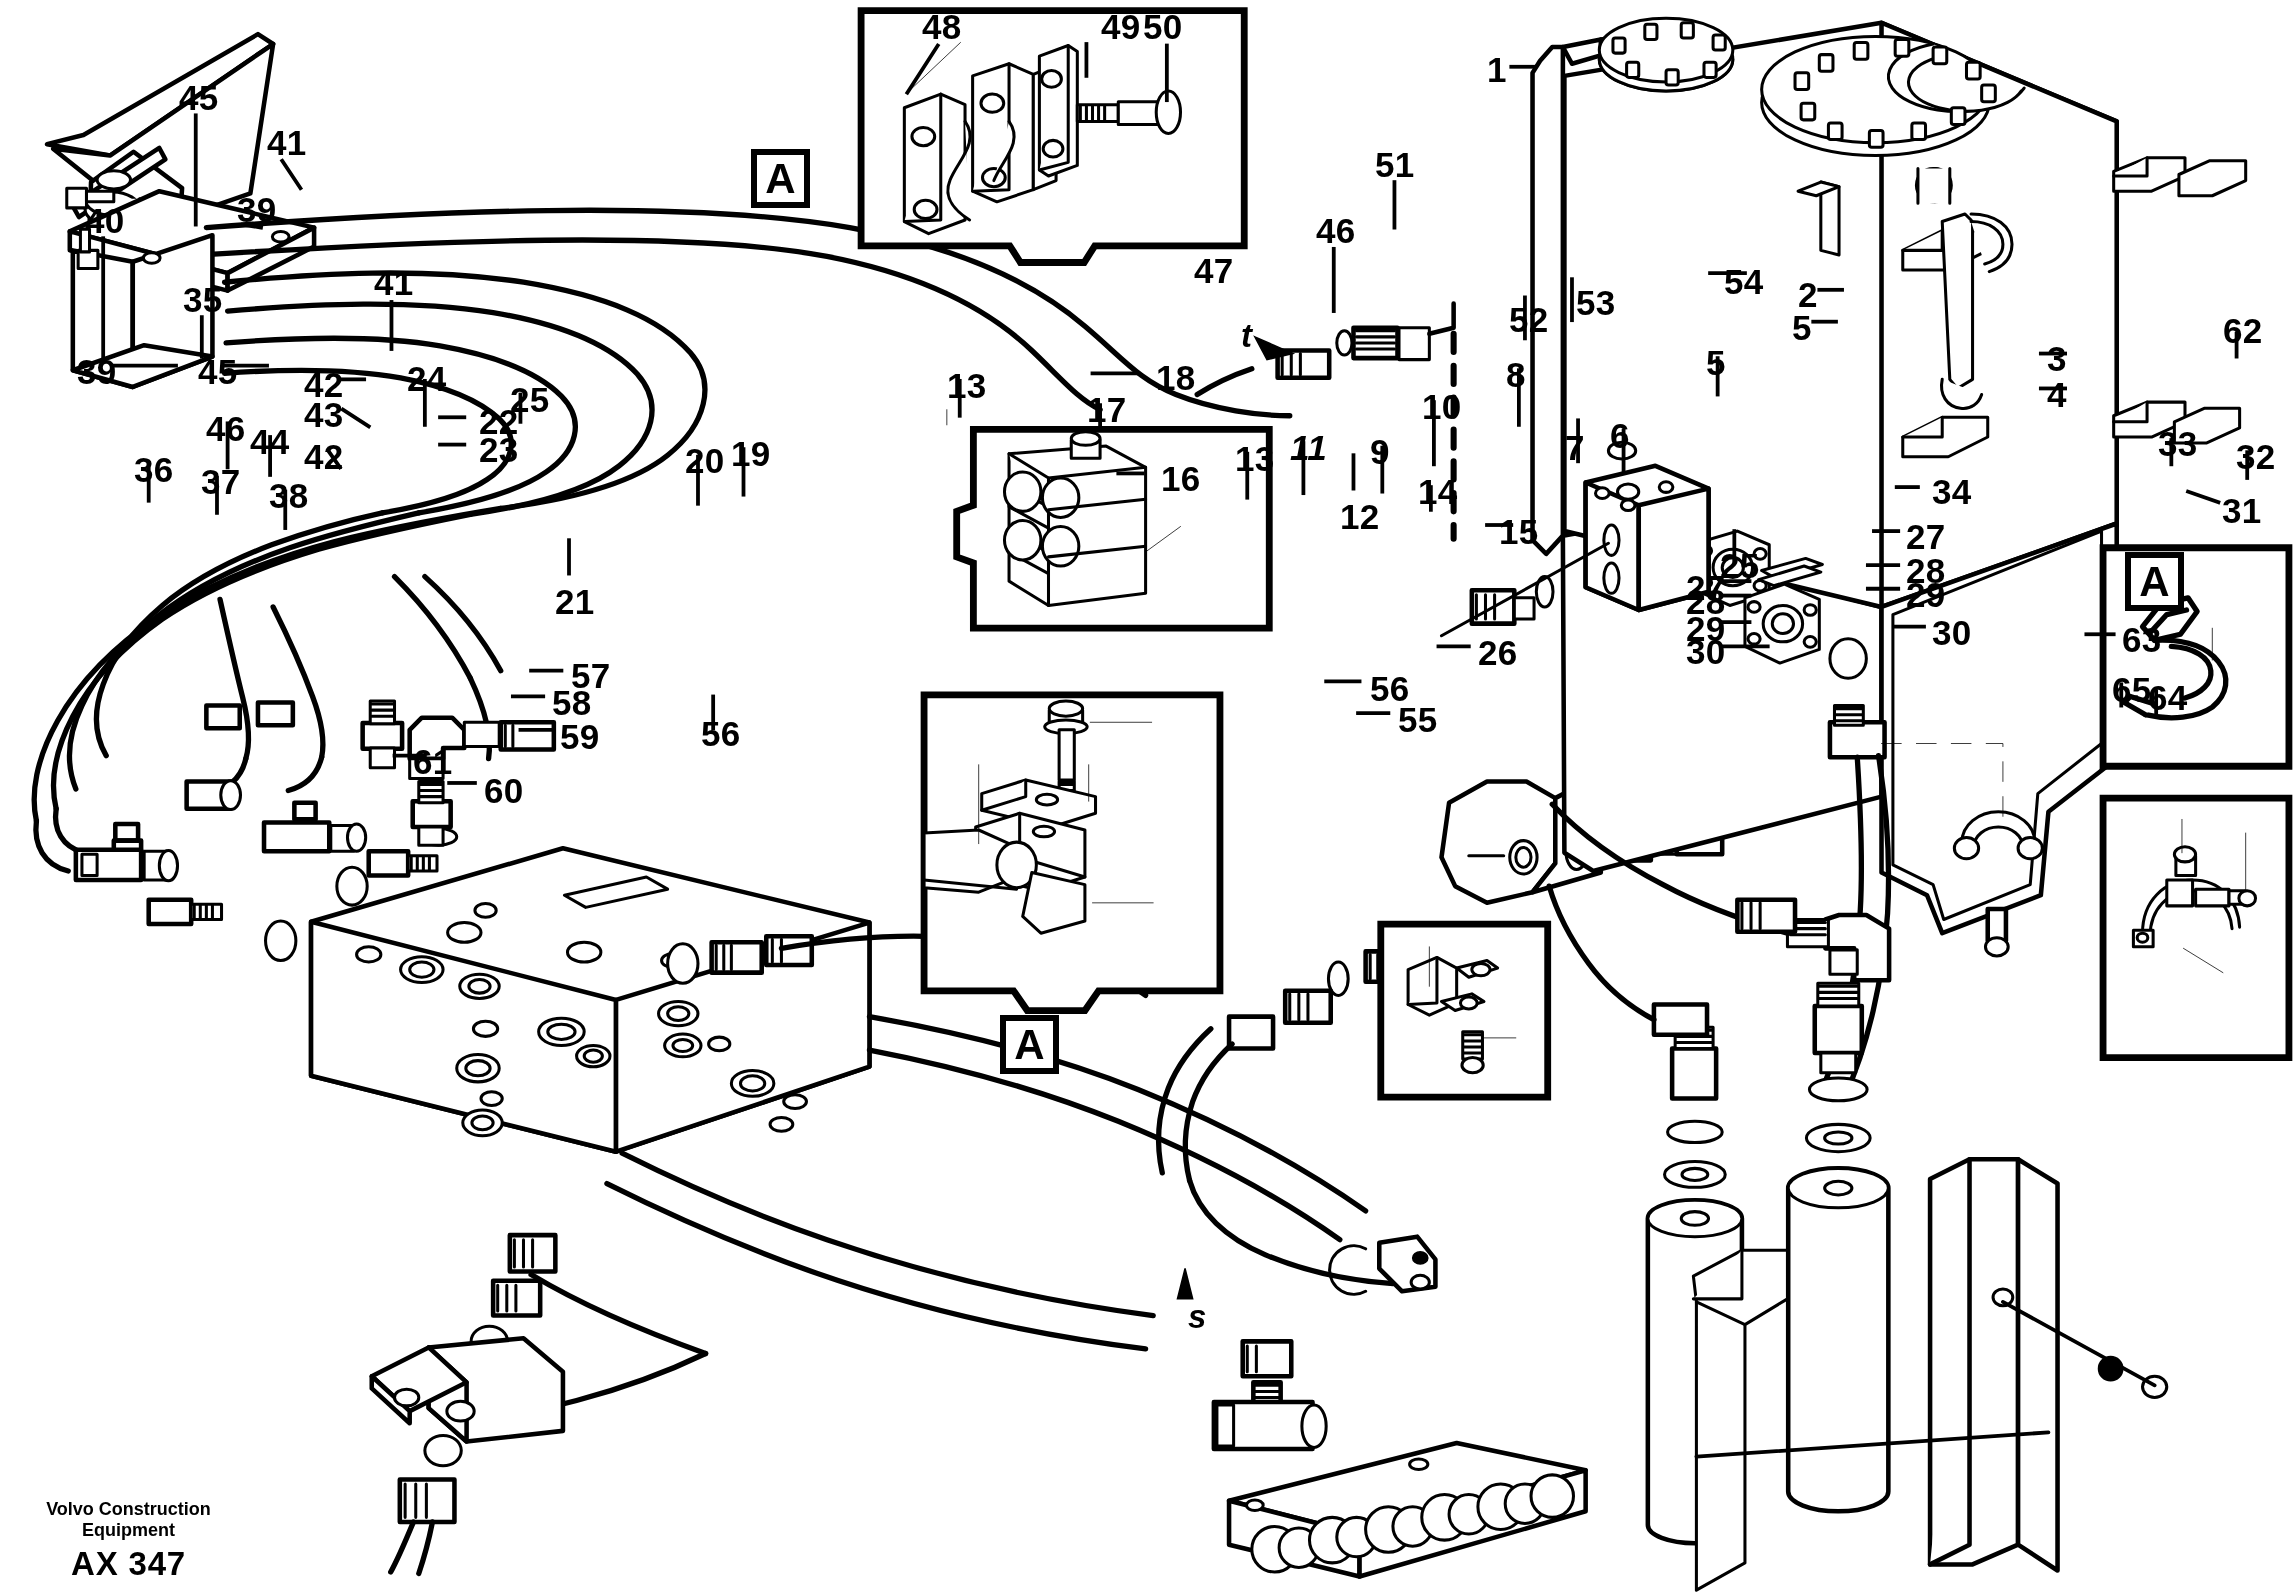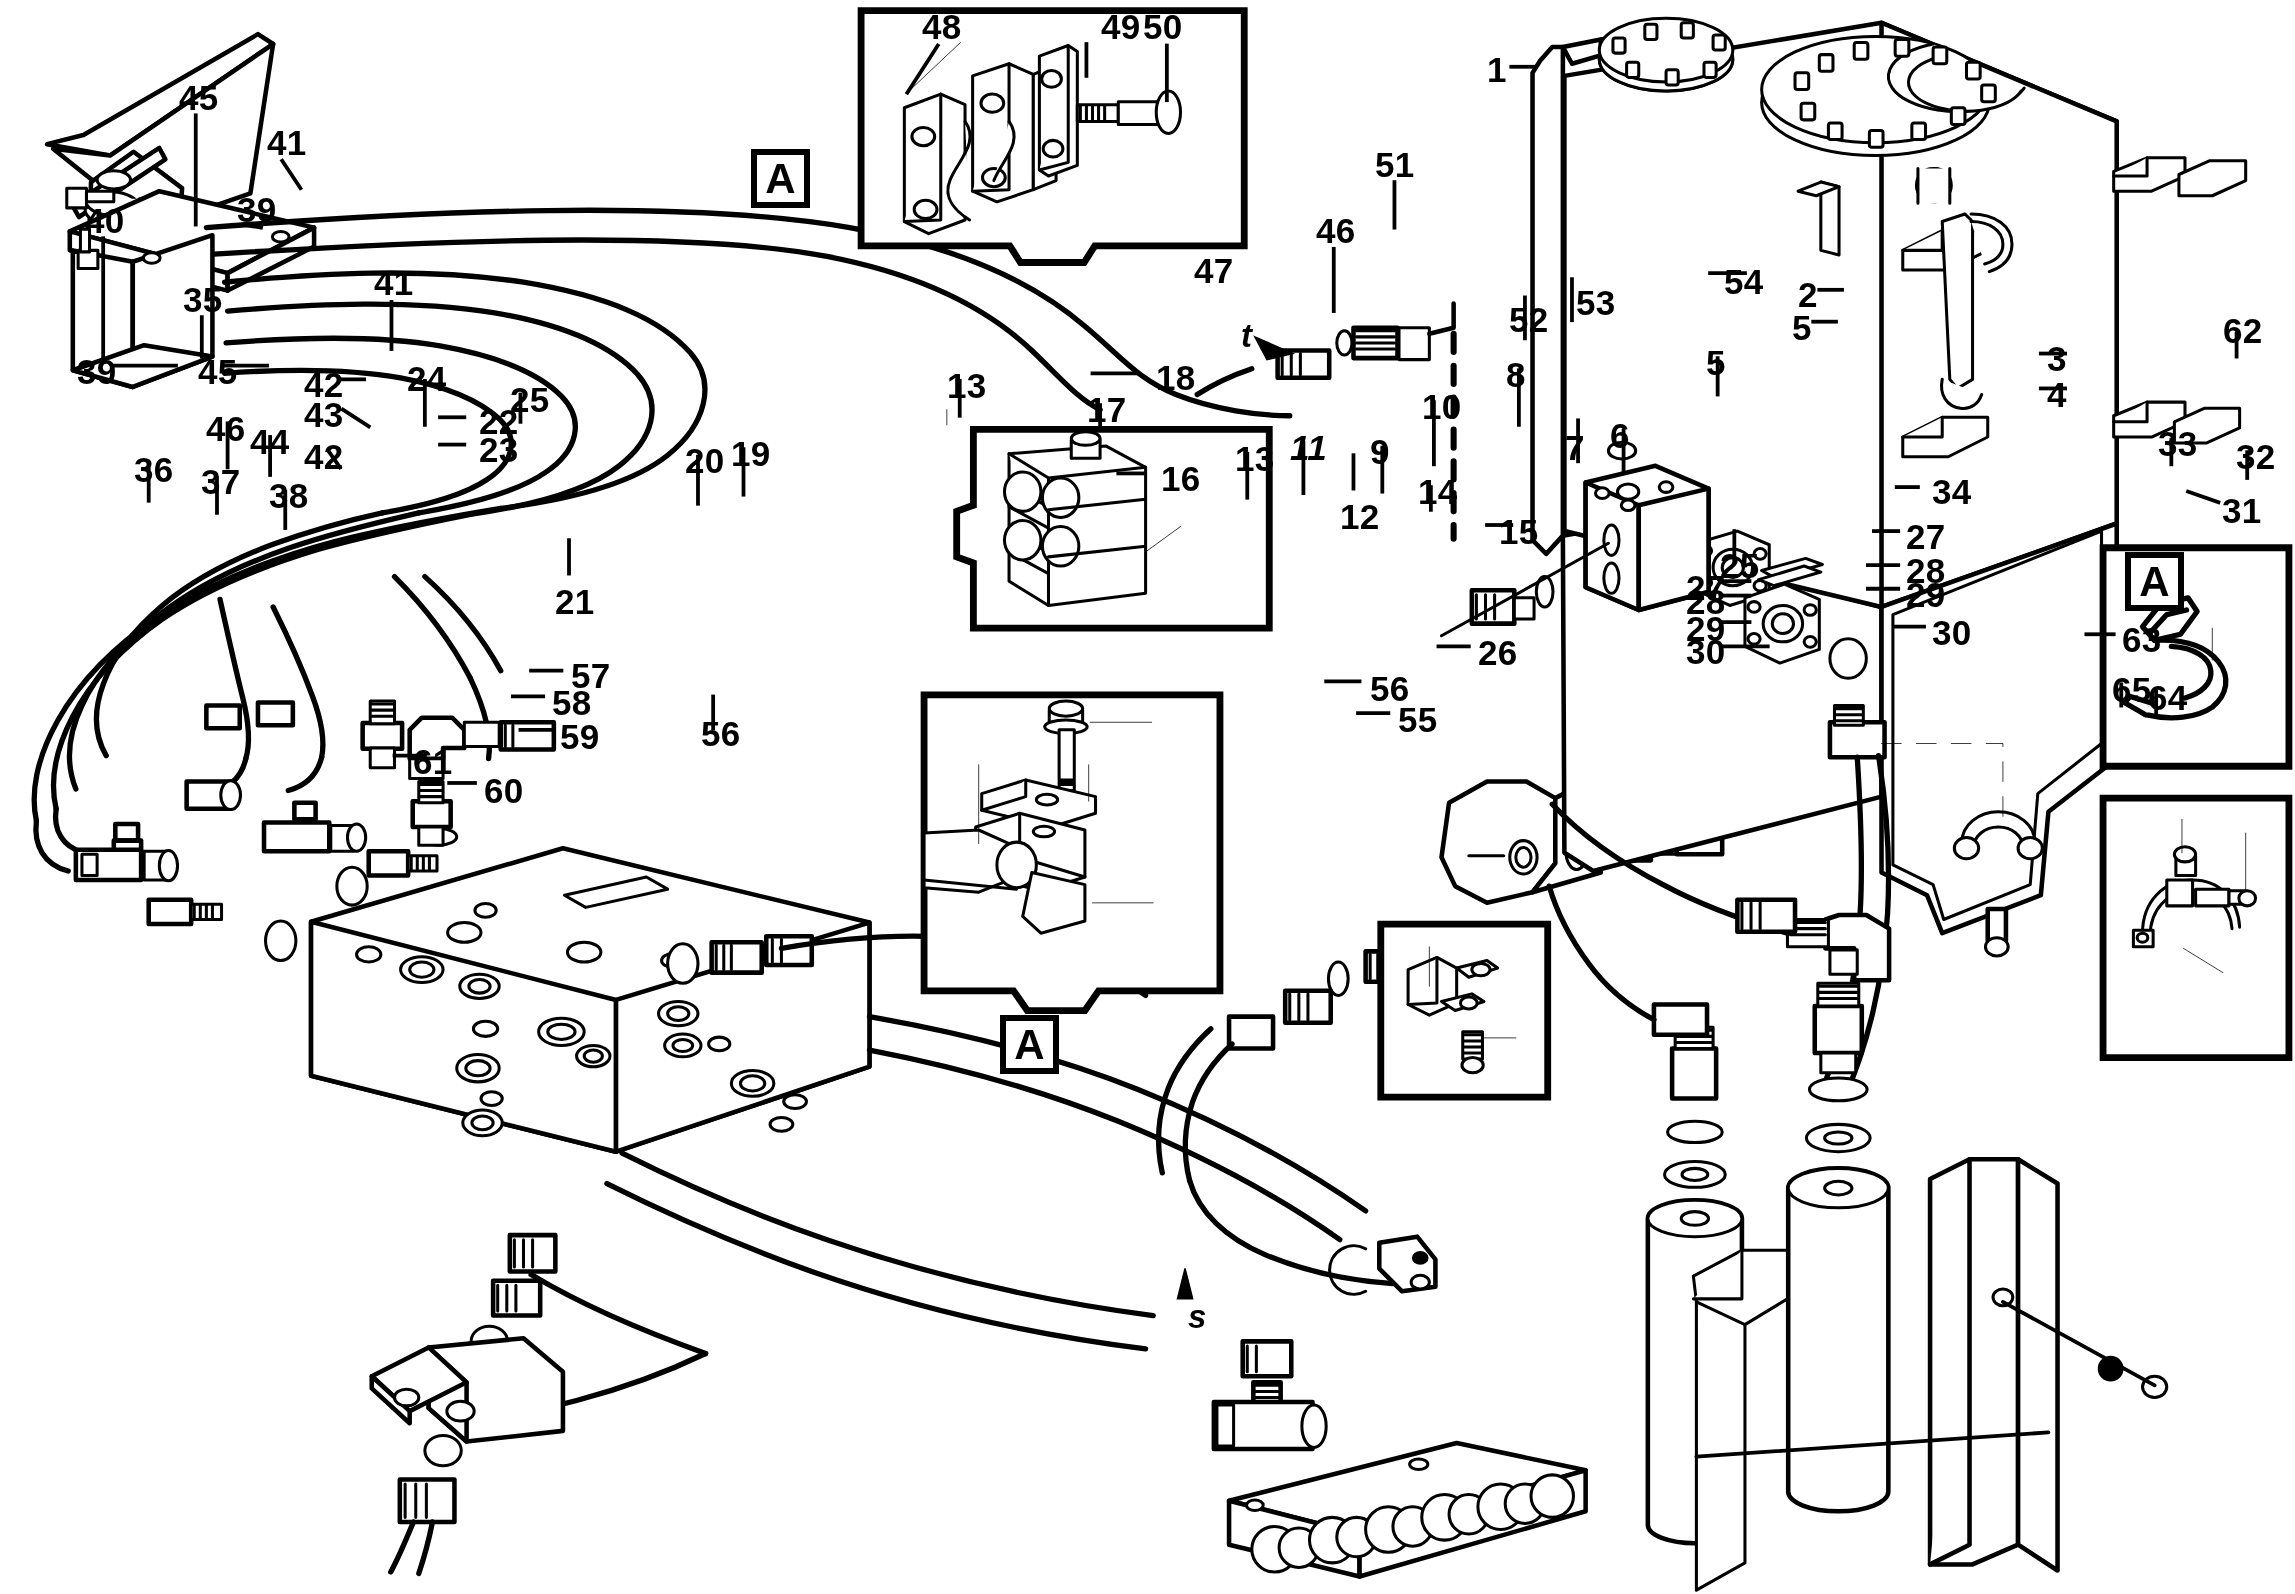--- a/index.html
+++ b/index.html
@@ -769,15 +769,22 @@
       <div class="abox" style="left: 751px; top: 149px; width: 47px; height: 47px;">A</div>
       <div class="abox" style="left: 1000px; top: 1015px; width: 47px; height: 47px;">A</div>
       <div class="abox" style="left: 2125px; top: 552px; width: 47px; height: 47px;">A</div>
     </div>
 
 <div id="flow-layer">
       <div class="alpha" style="left: 1241px; top: 317px;">t</div>
       <div class="alpha" style="left: 1188px; top: 1298px;">s</div>
     </div>
 
-
+<div id="footer">
+  <div class="brand">
+    <span>Volvo Construction</span><br>
+    <span>Equipment</span>
+  </div>
+  <div class="code">AX 347</div>
 </div>
 
+</div>
+
 
 </body></html>

